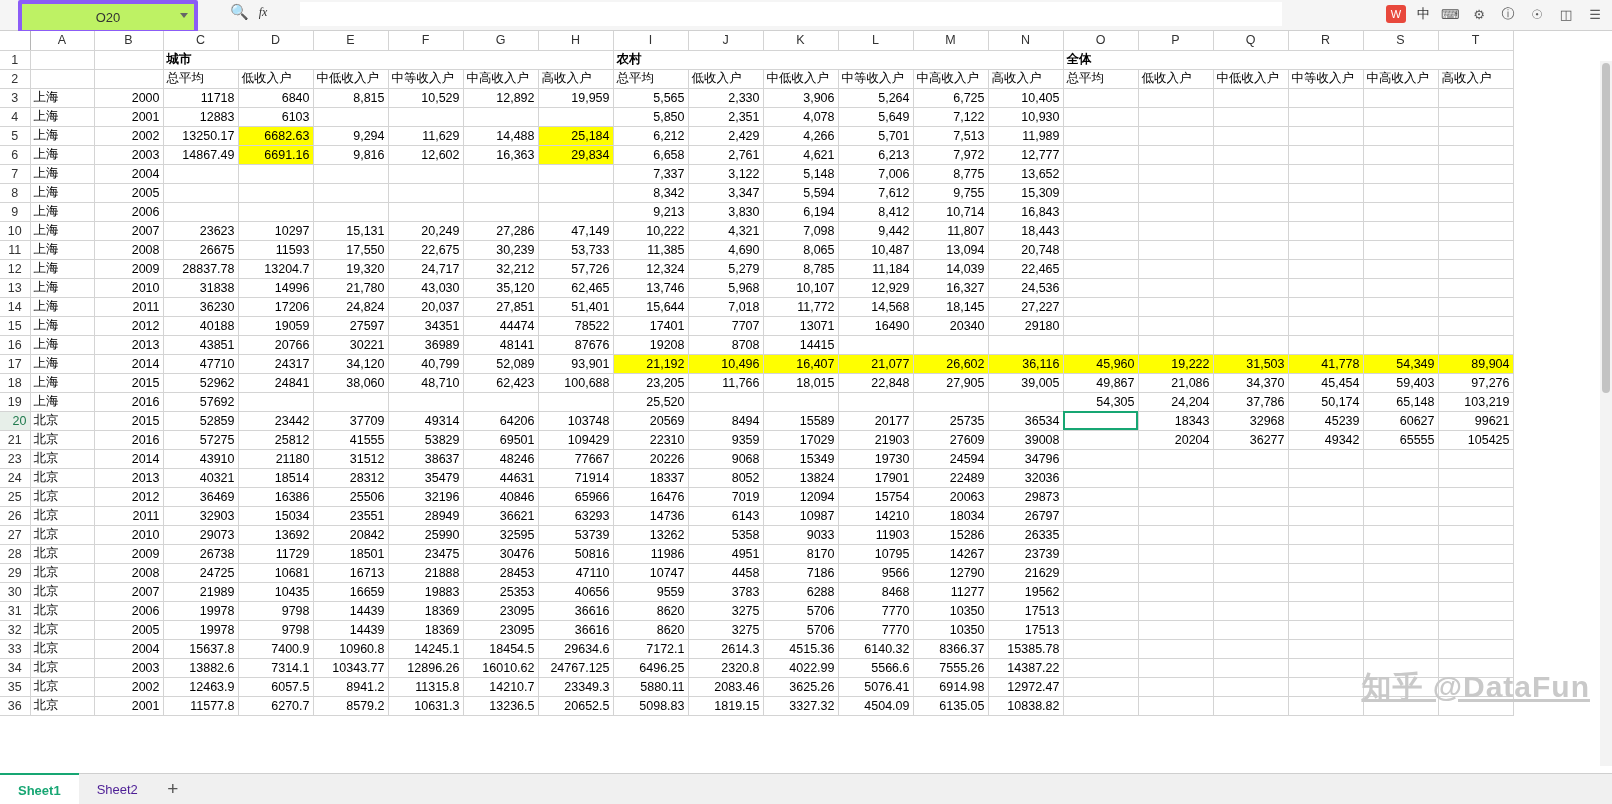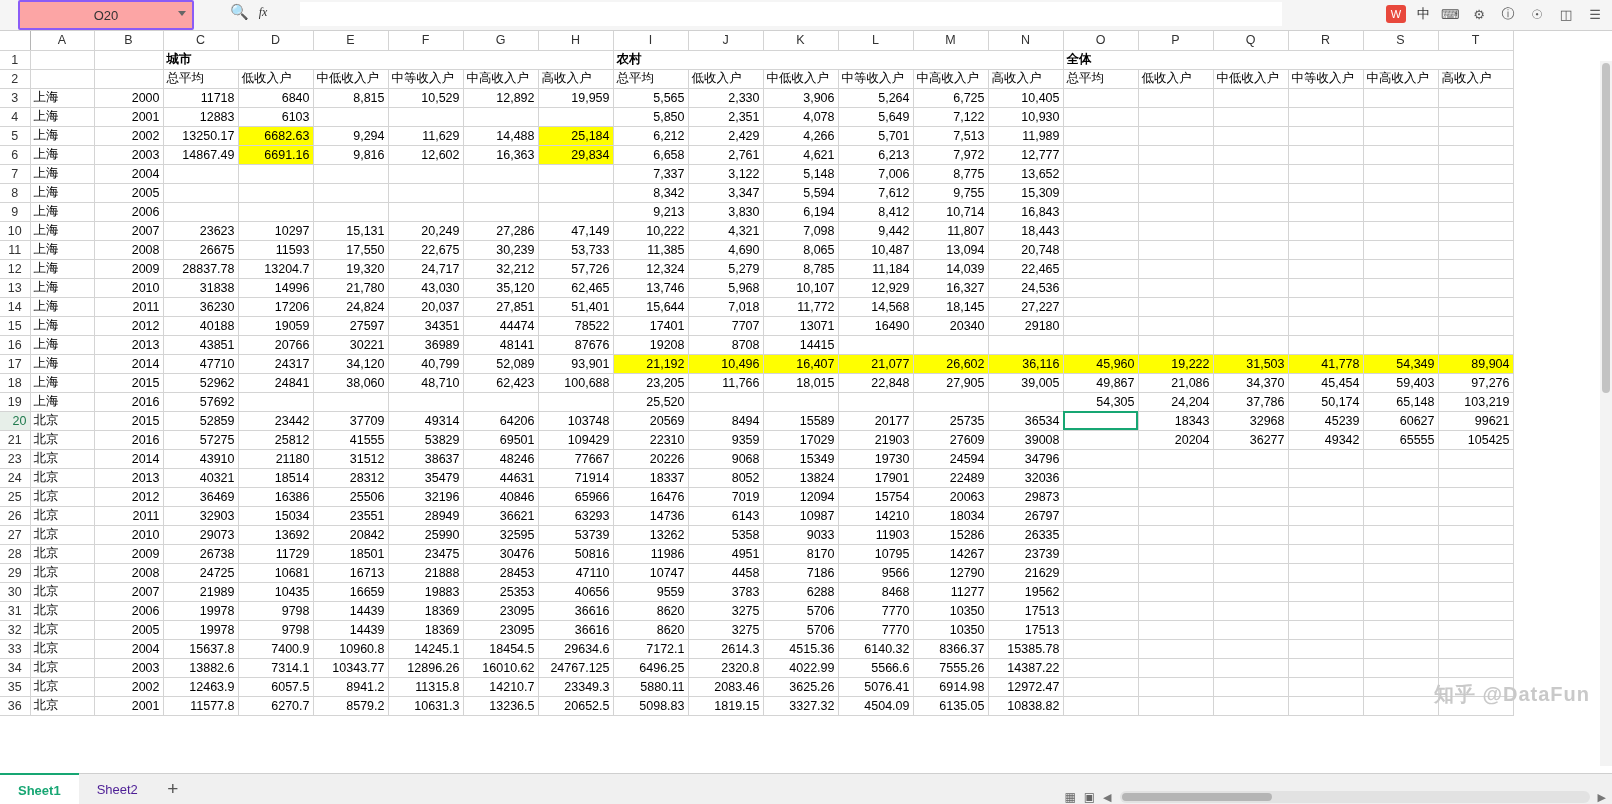--- a/index.html
+++ b/index.html
@@ -9,21 +9,21 @@
     font-family:"Liberation Sans","DejaVu Sans",sans-serif;
     font-size:12px;color:#000;
     -webkit-font-smoothing:antialiased;
   }
   .app{position:relative;width:1612px;height:804px;}
 
   
   .topbar{position:relative;height:30px;background:#f5f5f5;border-bottom:1px solid #d0d0d0;}
   .namebox{
     position:absolute;left:18px;top:0px;width:172px;height:26px;
-    background:#fca5a5;border:2px solid #8b5cf6;border-radius:2px;
+    background:#bef264;border:4px solid #8b5cf6;border-radius:2px;
     display:flex;align-items:center;justify-content:center;
     font-size:13px;color:#333;
   }
   .namebox .chev{position:absolute;right:6px;top:9px;width:0;height:0;
     border-left:4px solid transparent;border-right:4px solid transparent;border-top:5px solid #666;}
   .fxzone{position:absolute;left:230px;top:3px;display:flex;align-items:center;gap:10px;}
   .fxzone .zicon{font-size:15px;color:#444;}
   .fxzone .fx{font-style:italic;font-size:12px;color:#333;font-family:"Liberation Serif",serif;}
   .fline{position:absolute;left:300px;right:330px;top:2px;height:24px;background:#fff;border:0;}
 
@@ -58,24 +58,24 @@
   .grp{text-align:left;font-weight:bold;}
   .selcell{outline:2px solid #17a673;outline-offset:-2px;}
 
   
   col.c-rh{width:30px;}
   col.w-a{width:64px;}
   col.w-b{width:69px;}
   col.w-std{width:75px;}
 
   
-  .wm{position:absolute;right:22px;bottom:58px;font-size:20px;color:#c9c9c9;font-weight:bold;letter-spacing:1px;}
+  .wm{position:absolute;right:22px;bottom:58px;font-size:30px;color:#c9c9c9;font-weight:bold;letter-spacing:1px;text-decoration:underline;}
 
   
-  .tabbar{position:absolute;left:0;bottom:0;width:1612px;height:30px;background:#f0f0f0;border-top:1px solid #cfcfcf;display:flex;align-items:flex-end;}
+  .tabbar{position:absolute;left:0;bottom:0;width:1612px;height:30px;background:#f0f0f0;border-top:1px solid #cfcfcf;display:flex;align-items:flex-start;flex-direction:column;}
   .tleft{display:flex;align-items:center;height:30px;}
   .sheettab{height:30px;display:flex;align-items:center;padding:0 18px;font-size:13px;color:#4c1d95;}
   .sheettab.active{background:#fff;color:#17a673;font-weight:bold;border-top:2px solid #17a673;}
   .addtab{width:34px;height:30px;display:flex;align-items:center;justify-content:center;font-size:19px;color:#555;}
   .tright{margin-left:auto;display:flex;align-items:center;gap:8px;padding-right:6px;color:#666;}
   .hscroll{position:relative;width:470px;height:12px;background:#e2e2e2;border-radius:6px;}
   .hscroll i{position:absolute;left:2px;top:2px;width:150px;height:8px;background:#b5b5b5;border-radius:4px;display:block;}
   .arrowbtn{font-size:11px;color:#777;}
   .vscroll{position:absolute;right:0;top:30px;width:12px;height:705px;background:#f3f3f3;}
   .vscroll i{position:absolute;right:2px;top:2px;width:8px;height:330px;background:#c3c3c3;border-radius:4px;display:block;}

